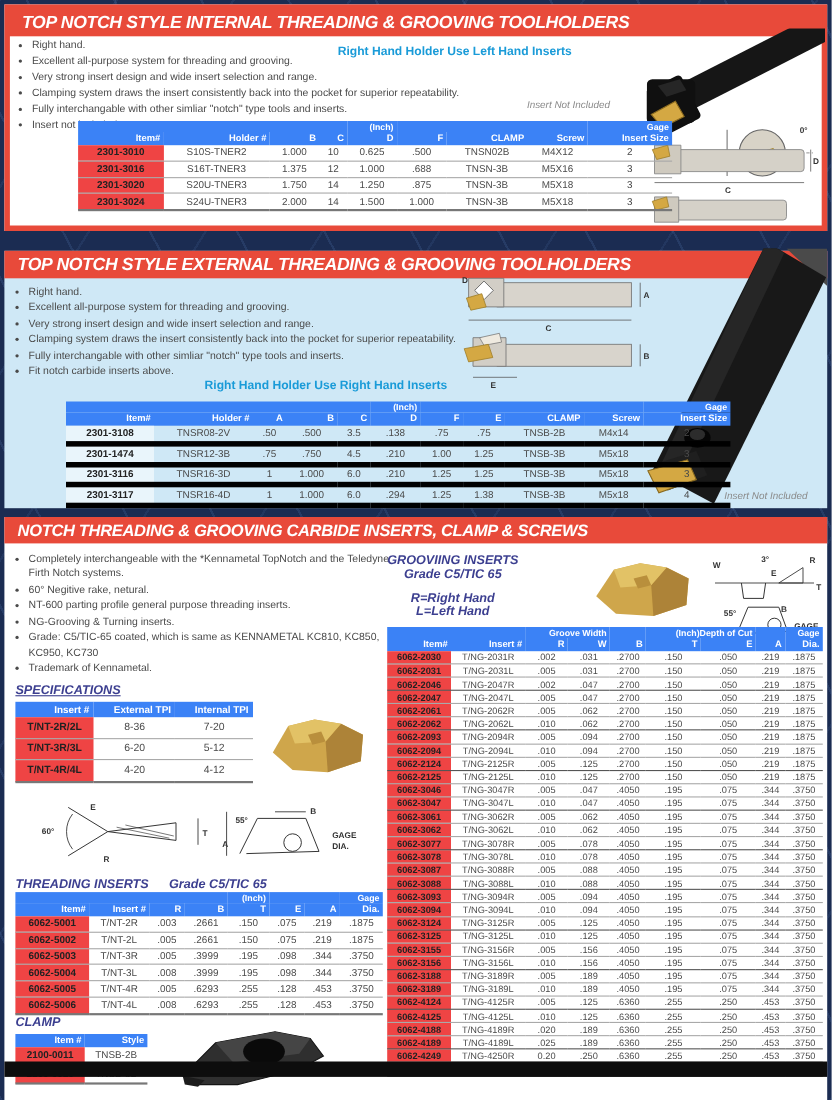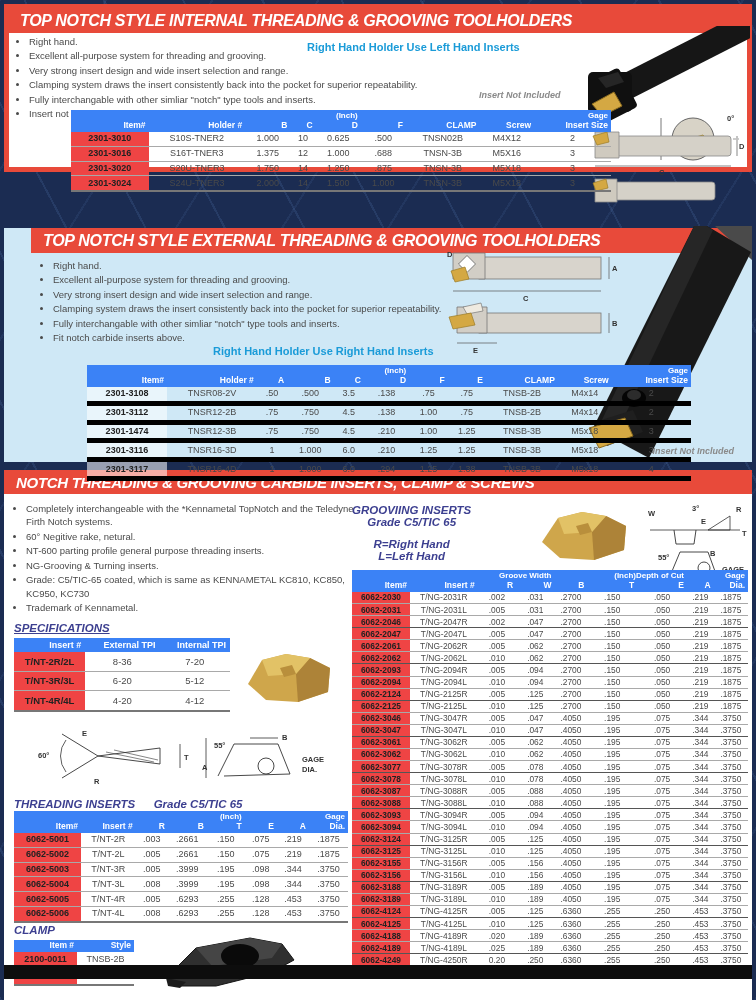--- a/index.html
+++ b/index.html
@@ -10,28 +10,28 @@
     background-image:
       repeating-linear-gradient(62deg, rgba(90,130,190,0.18) 0 2px, transparent 2px 70px),
       repeating-linear-gradient(-58deg, rgba(90,130,190,0.12) 0 2px, transparent 2px 90px);
   }
   .panel{position:absolute;box-sizing:border-box;}
   .red-bar{
     background:#e84a3a;color:#fff;font-weight:bold;font-style:italic;
     font-size:16px;letter-spacing:-0.3px;padding:4px 10px 3px 12px;
     white-space:nowrap;
   }
-  #sec-internal{left:4px;top:4px;width:748px;height:168px;background:#fff;border:5px solid #e84a3a;}
+  #sec-internal{left:4px;top:4px;width:748px;height:206px;background:#fff;border:5px solid #e84a3a;}
   #sec-internal .red-bar{margin:-1px;}
-  #sec-external{left:4px;top:228px;width:748px;height:234px;background:#cfe8f6;padding-left:27px;}
+  #sec-external{left:4px;top:228px;width:748px;height:234px;background:#cfe8f6;}
   #sec-inserts{left:4px;top:470px;width:748px;height:648px;background:#fff;}
   .bullets{margin:0;padding:0 0 0 14px;list-style:disc;color:#4a4a4a;font-size:9.5px;line-height:1.42;}
   .bullets li{margin:0 0 1px 0;}
   .blue-note{color:#1a9bd8;font-weight:bold;font-size:11px;white-space:nowrap;}
-  .gray-note{color:#8a8a8a;font-style:italic;font-size:9px;font-weight:bold;white-space:nowrap;}
+  .gray-note{color:#8a8a8a;font-style:italic;font-size:9px;font-weight:normal;white-space:nowrap;}
   .navy-h{color:#3c3f90;font-weight:bold;font-style:italic;font-size:11.5px;white-space:nowrap;text-align:center;}
   .abs{position:absolute;}
   
   table.dtab{border-collapse:collapse;table-layout:auto;}
   table.dtab th{
     background:#3b82f6;color:#fff;font-weight:bold;font-size:8.5px;
     padding:1px 3px;text-align:right;line-height:1.15;
   }
   table.dtab th.grp{padding-bottom:0;font-size:8px;}
   table.dtab td{
@@ -245,33 +245,20 @@
             <td>.500</td>
             <td>3.5</td>
             <td>.138</td>
             <td>.75</td>
             <td>.75</td>
             <td>TNSB-2B</td>
             <td>M4x14</td>
             <td>2</td>
           </tr>
           <tr>
-            <td class="c0">2301-3112</td>
-            <td>TNSR12-2B</td>
-            <td>.75</td>
-            <td>.750</td>
-            <td>4.5</td>
-            <td>.138</td>
-            <td>1.00</td>
-            <td>.75</td>
-            <td>TNSB-2B</td>
-            <td>M4x14</td>
-            <td>2</td>
-          </tr>
-          <tr>
             <td class="c0">2301-1474</td>
             <td>TNSR12-3B</td>
             <td>.75</td>
             <td>.750</td>
             <td>4.5</td>
             <td>.210</td>
             <td>1.00</td>
             <td>1.25</td>
             <td>TNSB-3B</td>
             <td>M5x18</td>

